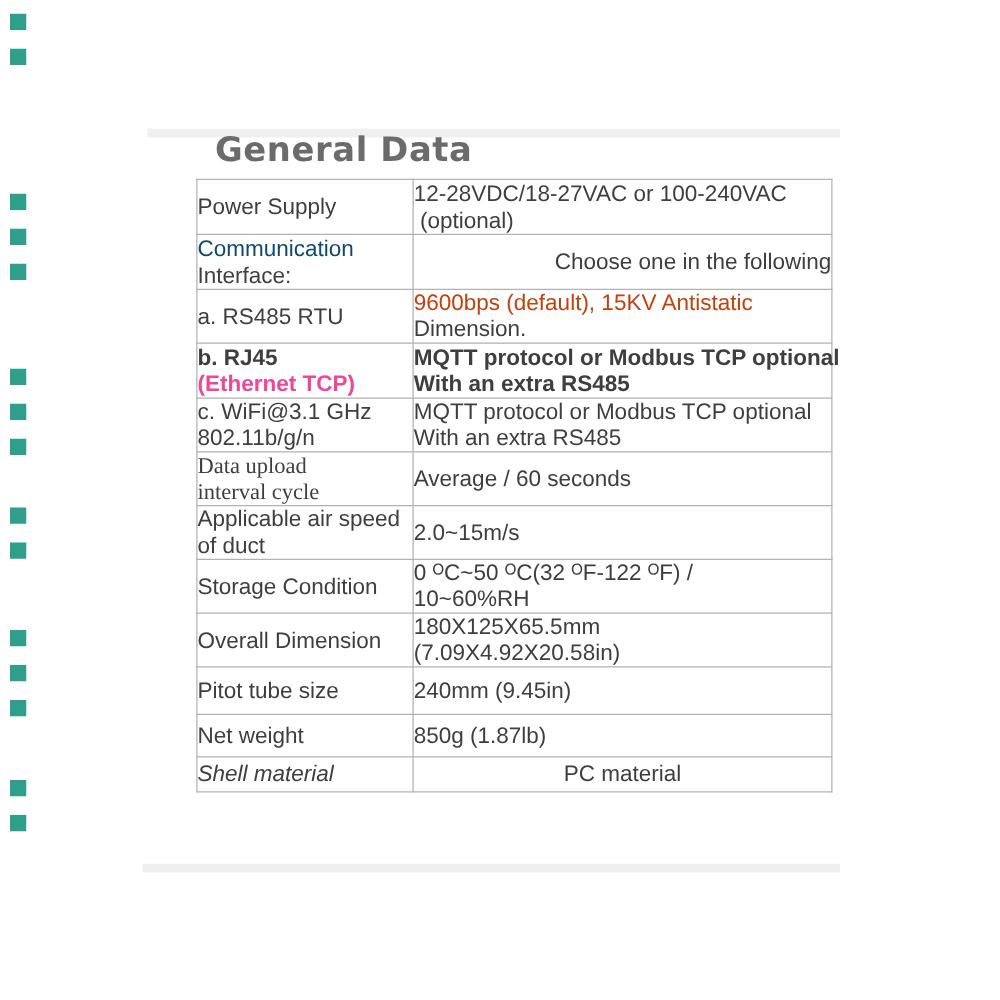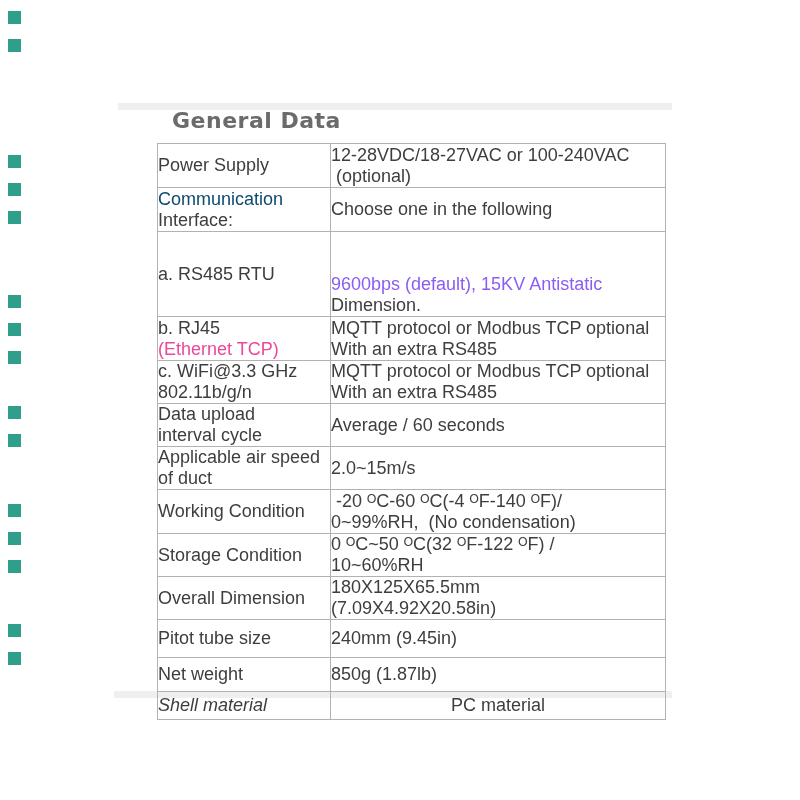--- a/index.html
+++ b/index.html
@@ -12,21 +12,21 @@
 
   .edge-marker{position:absolute;left:8px;width:13px;height:13px;}
 
   .strip{position:absolute;height:7px;}
   .strip-top{left:118px;top:103px;width:554px;}
   .strip-bottom{left:114px;top:691px;width:558px;}
 
   .title{
     position:absolute;left:172px;top:104px;
     font-family:"DejaVu Sans","Liberation Sans",sans-serif;
-    font-weight:bold;font-size:22px;line-height:34px;letter-spacing:0.5px;
+    font-weight:bold;font-size:27px;line-height:34px;letter-spacing:0.5px;
   }
 
   table.spec{
     position:absolute;left:157px;top:143px;width:506px;
     border-collapse:collapse;table-layout:fixed;
   }
   table.spec td{
     border:1px solid #b2b2b2;
     vertical-align:middle;
     padding:0;
@@ -77,78 +77,69 @@
           <td class="value-cell" style="border-color: rgb(178, 178, 178);">
             <div class="cell-line" style="color: rgb(62, 62, 62);">12-28VDC/18-27VAC or 100-240VAC</div>
             <div class="cell-line" style="color: rgb(62, 62, 62);"> (optional)</div>
           </td>
         </tr>
         <tr style="height: 44px;">
           <td class="label-cell" style="border-color: rgb(178, 178, 178);">
             <div class="cell-line" style="color: #0c4a6e;">Communication</div>
             <div class="cell-line" style="color: rgb(62, 62, 62);">Interface:</div>
           </td>
-          <td class="value-cell" style="border-color: rgb(178, 178, 178);">
+          <td class="value-cell" style="border-color: rgb(178, 178, 178); text-align: right;">
             <div class="cell-line" style="color: rgb(62, 62, 62);">Choose one in the following</div>
           </td>
         </tr>
         <tr style="height: 42px;">
           <td class="label-cell" style="border-color: rgb(178, 178, 178);">
             <div class="cell-line" style="color: rgb(62, 62, 62);">a. RS485 RTU</div>
           </td>
           <td class="value-cell" style="border-color: rgb(178, 178, 178);">
-            <div class="cell-line" style="color: #8b5cf6; margin-top: 42px;">9600bps (default), 15KV Antistatic</div>
+            <div class="cell-line" style="color: #c2410c;">9600bps (default), 15KV Antistatic</div>
             <div class="cell-line" style="color: rgb(62, 62, 62);">Dimension.</div>
           </td>
         </tr>
-        <tr style="height: 44px;">
+        <tr style="height: 44px; font-weight: bold;">
           <td class="label-cell" style="border-color: rgb(178, 178, 178);">
             <div class="cell-line" style="color: rgb(62, 62, 62);">b. RJ45</div>
             <div class="cell-line" style="color: #ec4899;">(Ethernet TCP)</div>
           </td>
           <td class="value-cell" style="border-color: rgb(178, 178, 178);">
             <div class="cell-line" style="color: rgb(62, 62, 62);">MQTT protocol or Modbus TCP optional</div>
             <div class="cell-line" style="color: rgb(62, 62, 62);">With an extra RS485</div>
           </td>
         </tr>
         <tr style="height: 43px;">
           <td class="label-cell" style="border-color: rgb(178, 178, 178);">
-            <div class="cell-line" style="color: rgb(62, 62, 62);">c. WiFi@3.3 GHz</div>
+            <div class="cell-line" style="color: rgb(62, 62, 62);">c. WiFi@3.1 GHz</div>
             <div class="cell-line" style="color: rgb(62, 62, 62);">802.11b/g/n</div>
           </td>
           <td class="value-cell" style="border-color: rgb(178, 178, 178);">
             <div class="cell-line" style="color: rgb(62, 62, 62);">MQTT protocol or Modbus TCP optional</div>
             <div class="cell-line" style="color: rgb(62, 62, 62);">With an extra RS485</div>
           </td>
         </tr>
         <tr style="height: 43px;">
-          <td class="label-cell" style="border-color: rgb(178, 178, 178);">
+          <td class="label-cell" style="border-color: rgb(178, 178, 178); font-family: Liberation Serif, serif;">
             <div class="cell-line" style="color: rgb(62, 62, 62);">Data upload</div>
             <div class="cell-line" style="color: rgb(62, 62, 62);">interval cycle</div>
           </td>
           <td class="value-cell" style="border-color: rgb(178, 178, 178);">
             <div class="cell-line" style="color: rgb(62, 62, 62);">Average / 60 seconds</div>
           </td>
         </tr>
         <tr style="height: 42px;">
           <td class="label-cell" style="border-color: rgb(178, 178, 178);">
             <div class="cell-line" style="color: rgb(62, 62, 62);">Applicable air speed</div>
             <div class="cell-line" style="color: rgb(62, 62, 62);">of duct</div>
           </td>
           <td class="value-cell" style="border-color: rgb(178, 178, 178);">
             <div class="cell-line" style="color: rgb(62, 62, 62);">2.0~15m/s</div>
-          </td>
-        </tr>
-        <tr style="height: 44px;">
-          <td class="label-cell" style="border-color: rgb(178, 178, 178);">
-            <div class="cell-line" style="color: rgb(62, 62, 62);">Working Condition</div>
-          </td>
-          <td class="value-cell" style="border-color: rgb(178, 178, 178);">
-            <div class="cell-line" style="color: rgb(62, 62, 62);"> -20 ᴼC-60 ᴼC(-4 ᴼF-140 ᴼF)/</div>
-            <div class="cell-line" style="color: rgb(62, 62, 62);">0~99%RH,  (No condensation)</div>
           </td>
         </tr>
         <tr style="height: 43px;">
           <td class="label-cell" style="border-color: rgb(178, 178, 178);">
             <div class="cell-line" style="color: rgb(62, 62, 62);">Storage Condition</div>
           </td>
           <td class="value-cell" style="border-color: rgb(178, 178, 178);">
             <div class="cell-line" style="color: rgb(62, 62, 62);">0 ᴼC~50 ᴼC(32 ᴼF-122 ᴼF) /</div>
             <div class="cell-line" style="color: rgb(62, 62, 62);">10~60%RH</div>
           </td>

